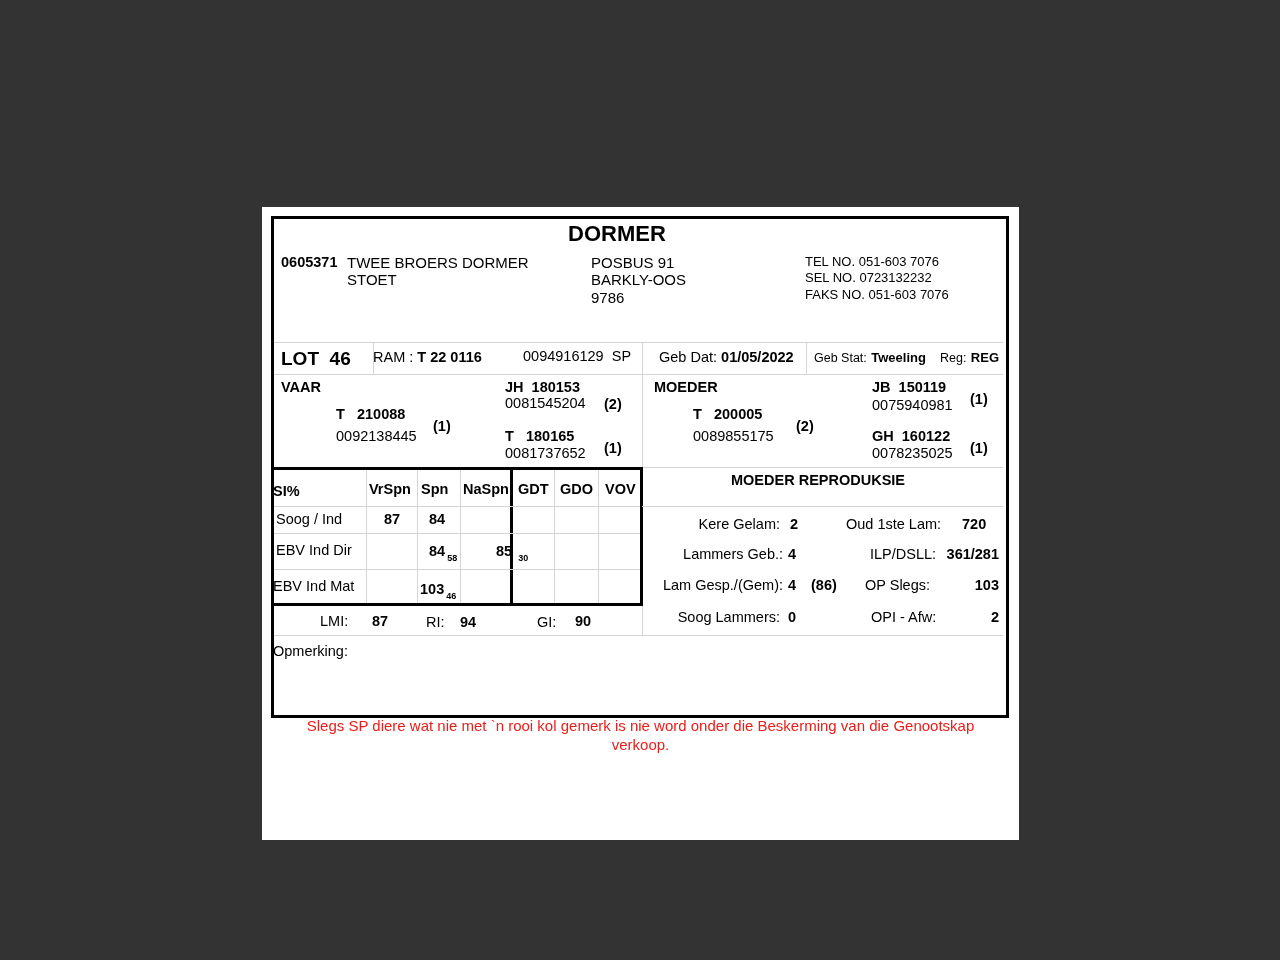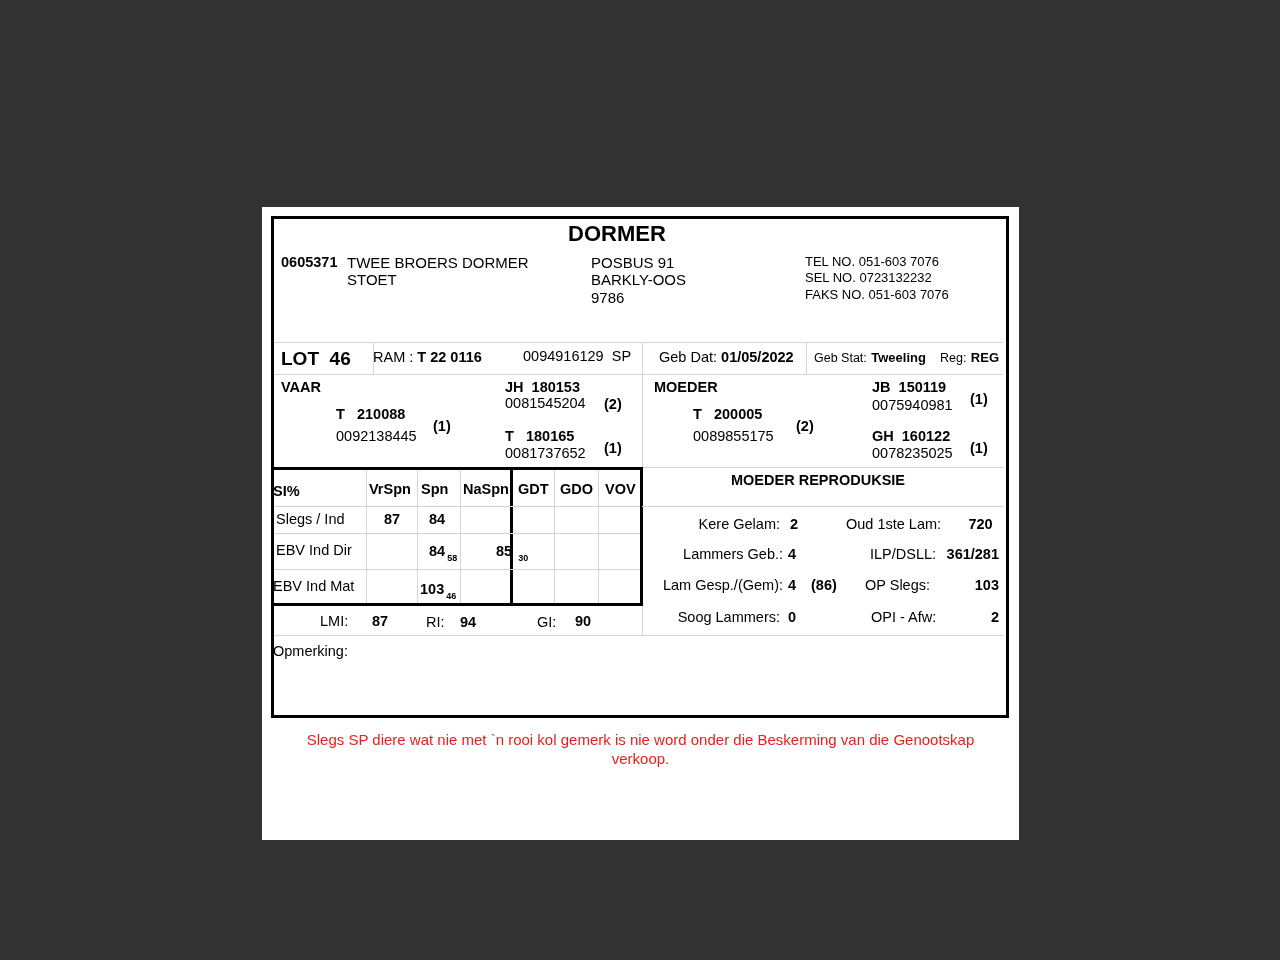--- a/index.html
+++ b/index.html
@@ -106,21 +106,21 @@
   <div class="vl" style="left:380px;top:399px;height:29px;"></div>
 
   <div class="abs b t14" style="left:11px;top:276px;">SI%</div>
   <div class="abs b t14" style="left:107px;top:274px;">VrSpn</div>
   <div class="abs b t14" style="left:159px;top:274px;">Spn</div>
   <div class="abs b t14" style="left:201px;top:274px;">NaSpn</div>
   <div class="abs b t14" style="left:256px;top:274px;">GDT</div>
   <div class="abs b t14" style="left:298px;top:274px;">GDO</div>
   <div class="abs b t14" style="left:343px;top:274px;">VOV</div>
 
-  <div class="abs t14" style="left:14px;top:304px;">Slegs / Ind</div>
+  <div class="abs t14" style="left:14px;top:304px;">Soog / Ind</div>
   <div class="abs b t14" style="left:122px;top:304px;">87</div>
   <div class="abs b t14" style="left:167px;top:304px;">84</div>
 
   <div class="abs t14" style="left:14px;top:335px;">EBV Ind Dir</div>
   <div class="abs b t14" style="left:167px;top:336px;">
     <span>84</span><span class="sub">58</span>
   </div>
   <div class="abs b t14" style="left:225px;top:336px;padding-left:9px;">
     <span>85</span><span class="sub" style="margin-left:6px;">30</span>
   </div>
@@ -136,34 +136,34 @@
   <div class="abs b t14" style="left:198px;top:407px;">94</div>
   <div class="abs t14" style="left:275px;top:407px;">GI:</div>
   <div class="abs b t14" style="left:313px;top:406px;">90</div>
 
   <div class="abs b t14" style="left:469px;top:265px;">MOEDER REPRODUKSIE</div>
   <div class="hl" style="left:380px;top:299px;width:361px;"></div>
 
   <div class="abs t14" style="left:380px;top:309px;width:138px;text-align:right;">Kere Gelam:</div>
   <div class="abs b t14" style="left:528px;top:309px;">2</div>
   <div class="abs t14" style="left:584px;top:309px;">Oud 1ste Lam:</div>
-  <div class="abs b t14" style="left:700px;top:309px;width:37px;text-align:center;">720</div>
+  <div class="abs b t14" style="left:700px;top:309px;width:37px;text-align:left;">720</div>
 
   <div class="abs t14" style="left:380px;top:339px;width:141px;text-align:right;">Lammers Geb.:</div>
   <div class="abs b t14" style="left:526px;top:339px;">4</div>
   <div class="abs t14" style="left:608px;top:339px;">ILP/DSLL:</div>
   <div class="abs b t14" style="left:680px;top:339px;width:57px;text-align:right;">361/281</div>
 
   <div class="abs t14" style="left:380px;top:370px;width:141px;text-align:right;">Lam Gesp./(Gem):</div>
   <div class="abs b t14" style="left:526px;top:370px;">4</div>
   <div class="abs b t14" style="left:549px;top:370px;">(86)</div>
   <div class="abs t14" style="left:603px;top:370px;">OP Slegs:</div>
   <div class="abs b t14" style="left:700px;top:370px;width:37px;text-align:right;">103</div>
 
   <div class="abs t14" style="left:380px;top:402px;width:138px;text-align:right;">Soog Lammers:</div>
   <div class="abs b t14" style="left:526px;top:402px;">0</div>
   <div class="abs t14" style="left:609px;top:402px;">OPI - Afw:</div>
   <div class="abs b t14" style="left:700px;top:402px;width:37px;text-align:right;">2</div>
 
   <div class="abs t14" style="left:11px;top:436px;text-align:center;">Opmerking:</div>
 
-  <div class="abs red t15" style="left:0;top:509px;width:757px;text-align:center;white-space:normal;line-height:19px;padding:14px 40px;box-sizing:border-box;">Slegs SP diere wat nie met `n rooi kol gemerk is nie word onder die Beskerming van die Genootskap verkoop.</div>
+  <div class="abs red t15" style="left:0;top:509px;width:757px;text-align:center;white-space:normal;line-height:19px;padding:0 40px;box-sizing:border-box;">Slegs SP diere wat nie met `n rooi kol gemerk is nie word onder die Beskerming van die Genootskap verkoop.</div>
 </div>
 
 </body></html>

